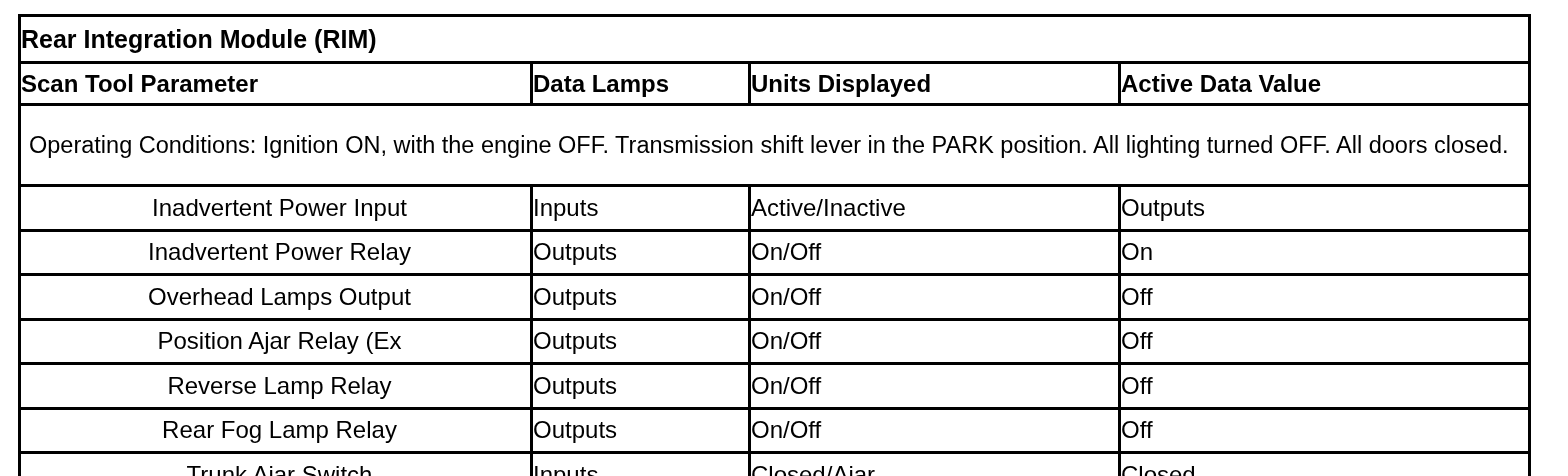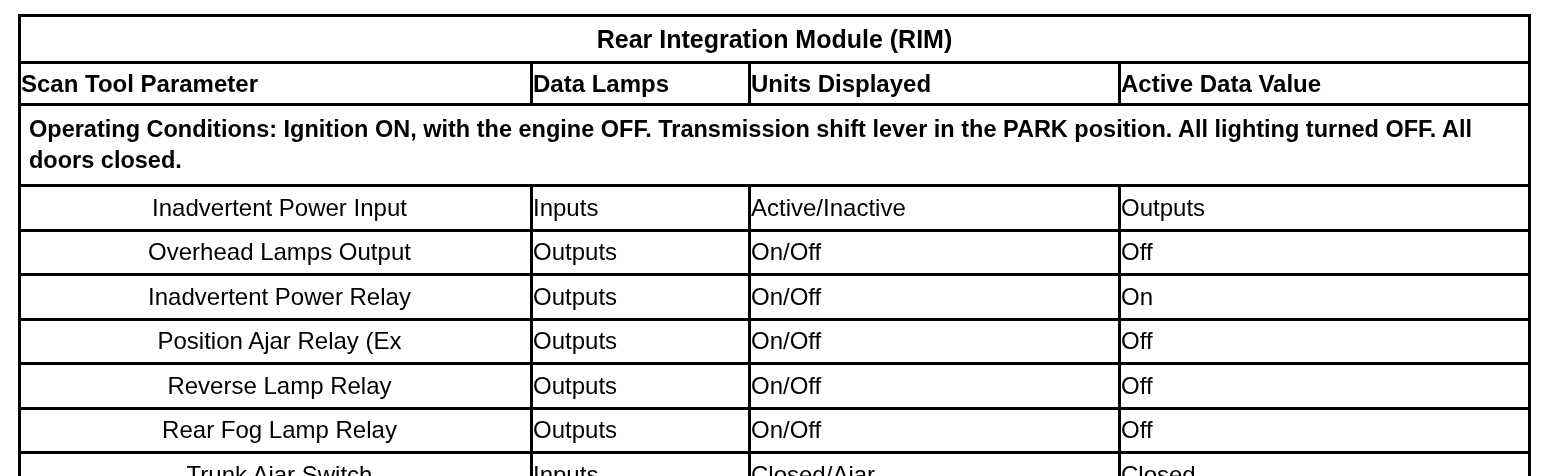--- a/index.html
+++ b/index.html
@@ -42,38 +42,38 @@
   }
 
   
   col.c1 { width: 512px; }
   col.c2 { width: 218px; }
   col.c3 { width: 370px; }
   col.c4 { width: 410px; }
 
   .title-row td {
     height: 44px;
-    text-align: center;
+    text-align: left;
     font-weight: bold;
     font-size: 25px;
     letter-spacing: 0px;
     transform: scaleX(1);
   }
 
   .header-row td {
     height: 39px;
     text-align: left;
     font-weight: bold;
     font-size: 24px;
   }
 
   .cond-row td {
     height: 72px;
     text-align: left;
-    font-weight: bold;
+    font-weight: normal;
     font-size: 23.5px;
     line-height: 31px;
     padding: 3px 10px 3px 8px;
   }
 
   .data-row td {
     height: 41.5px;
     font-weight: normal;
     font-size: 24px;
   }
@@ -142,45 +142,45 @@
         <td class="ctr">
           <span class="cell-text nowrap">Active/Inactive</span>
         </td>
         <td class="ctr">
           <span class="cell-text nowrap">Outputs</span>
         </td>
       </tr>
 
       <tr class="data-row">
         <td class="param">
+          <span class="cell-text nowrap">Inadvertent Power Relay</span>
+        </td>
+        <td class="ctr">
+          <span class="cell-text nowrap">Outputs</span>
+        </td>
+        <td class="ctr">
+          <span class="cell-text nowrap">On/Off</span>
+        </td>
+        <td class="ctr">
+          <span class="cell-text nowrap">On</span>
+        </td>
+      </tr>
+
+      <tr class="data-row">
+        <td class="param">
           <span class="cell-text nowrap">Overhead Lamps Output</span>
         </td>
         <td class="ctr">
           <span class="cell-text nowrap">Outputs</span>
         </td>
         <td class="ctr">
           <span class="cell-text nowrap">On/Off</span>
         </td>
         <td class="ctr">
           <span class="cell-text nowrap">Off</span>
-        </td>
-      </tr>
-
-      <tr class="data-row">
-        <td class="param">
-          <span class="cell-text nowrap">Inadvertent Power Relay</span>
-        </td>
-        <td class="ctr">
-          <span class="cell-text nowrap">Outputs</span>
-        </td>
-        <td class="ctr">
-          <span class="cell-text nowrap">On/Off</span>
-        </td>
-        <td class="ctr">
-          <span class="cell-text nowrap">On</span>
         </td>
       </tr>
 
       <tr class="data-row">
         <td class="param">
           <span class="cell-text nowrap">Position Ajar Relay (Ex</span>
         </td>
         <td class="ctr">
           <span class="cell-text nowrap">Outputs</span>
         </td>

